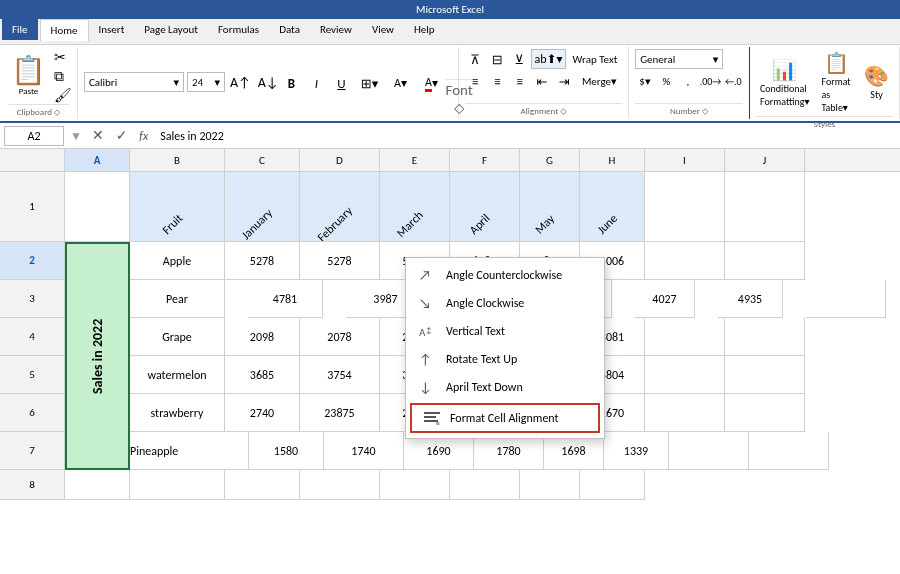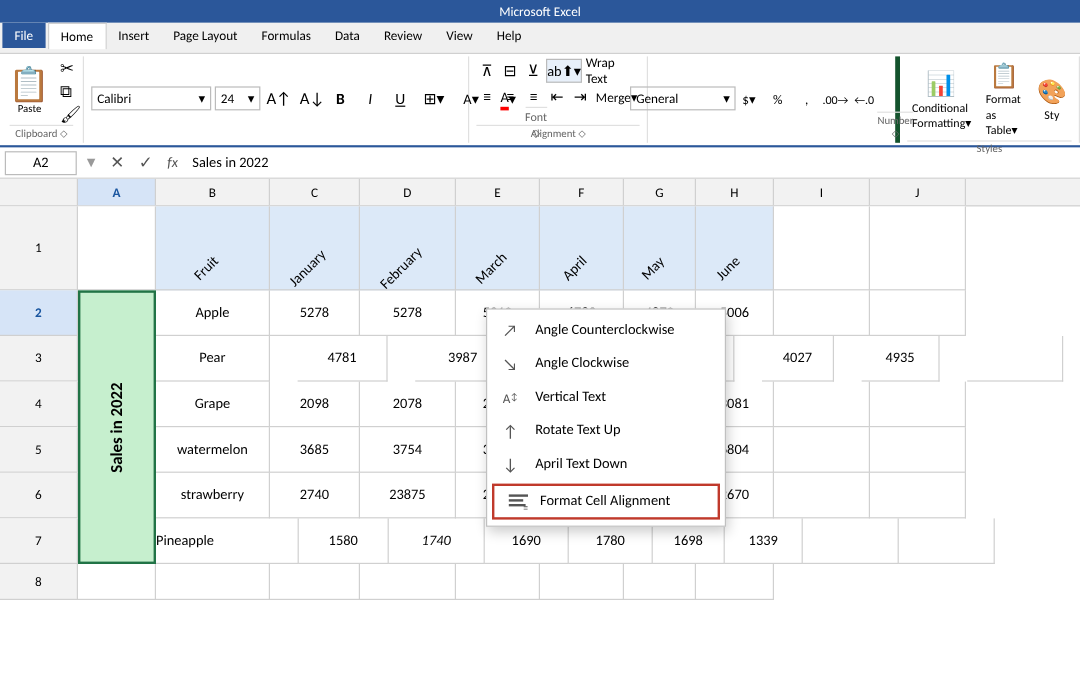--- a/index.html
+++ b/index.html
@@ -55,21 +55,21 @@
       <div style="cursor:pointer; font-size:14px; padding:0 2px;" title="Decrease Font Size">A↓</div>
     </div>
     <div style="display:flex; align-items:center; gap:3px;">
       <div style="width:22px; height:20px; border:1px solid transparent; display:flex; align-items:center; justify-content:center; font-weight:bold; cursor:pointer; font-size:13px;">B</div>
       <div style="width:22px; height:20px; border:1px solid transparent; display:flex; align-items:center; justify-content:center; font-style:italic; cursor:pointer; font-size:13px;">I</div>
       <div style="width:22px; height:20px; border:1px solid transparent; display:flex; align-items:center; justify-content:center; text-decoration:underline; cursor:pointer; font-size:13px;">U</div>
       <div style="width:28px; height:20px; border:1px solid transparent; display:flex; align-items:center; justify-content:center; cursor:pointer; font-size:13px;">⊞▾</div>
       <div style="width:28px; height:20px; border:1px solid transparent; display:flex; align-items:center; justify-content:center; cursor:pointer; font-size:12px;">A▾</div>
       <div style="width:28px; height:20px; border:1px solid transparent; display:flex; align-items:center; justify-content:center; cursor:pointer; font-size:12px;"><span style="border-bottom:3px solid red;">A</span>▾</div>
     </div>
-    <div style="font-size:10px; color:#666; border-top:1px solid #e0e0e0; text-align:center; padding-top:1px; margin-top:auto;">Font ⬦</div>
+    <div style="font-size:15px; color:#666; border-top:1px solid #e0e0e0; text-align:center; padding-top:1px; margin-top:auto;">Font ⬦</div>
   </div>
 
   <div style="display:flex; flex-direction:column; padding:2px 6px; border-right:1px solid #e0e0e0; min-width:130px;">
     <div style="display:flex; align-items:center; gap:2px; margin-bottom:2px;">
       <div style="width:22px; height:20px; border:1px solid transparent; display:flex; align-items:center; justify-content:center; cursor:pointer; font-size:13px;">⊼</div>
       <div style="width:22px; height:20px; border:1px solid transparent; display:flex; align-items:center; justify-content:center; cursor:pointer; font-size:13px;">⊟</div>
       <div style="width:22px; height:20px; border:1px solid transparent; display:flex; align-items:center; justify-content:center; cursor:pointer; font-size:13px;">⊻</div>
       <div style="width:38px; height:20px; border:1px solid #bbb; background:#e8f0fa; display:flex; align-items:center; justify-content:center; cursor:pointer; font-size:12px; gap:2px;">ab⬆▾</div>
       <div style="width:60px; height:20px; border:1px solid transparent; display:flex; align-items:center; justify-content:center; cursor:pointer; font-size:11px;">Wrap Text</div>
     </div>
@@ -77,21 +77,21 @@
       <div style="width:22px; height:20px; border:1px solid transparent; display:flex; align-items:center; justify-content:center; cursor:pointer; font-size:13px;">≡</div>
       <div style="width:22px; height:20px; border:1px solid transparent; display:flex; align-items:center; justify-content:center; cursor:pointer; font-size:13px;">≡</div>
       <div style="width:22px; height:20px; border:1px solid transparent; display:flex; align-items:center; justify-content:center; cursor:pointer; font-size:13px;">≡</div>
       <div style="width:22px; height:20px; border:1px solid transparent; display:flex; align-items:center; justify-content:center; cursor:pointer; font-size:13px;">⇤</div>
       <div style="width:22px; height:20px; border:1px solid transparent; display:flex; align-items:center; justify-content:center; cursor:pointer; font-size:13px;">⇥</div>
       <div style="width:50px; height:20px; border:1px solid transparent; display:flex; align-items:center; justify-content:center; cursor:pointer; font-size:11px;">Merge▾</div>
     </div>
     <div style="font-size:9px; color:#666; border-top:1px solid #e0e0e0; text-align:center; padding-top:1px; margin-top:auto;">Alignment ⬦</div>
   </div>
 
-  <div style="display:flex; flex-direction:row; padding:2px 6px; border-right:4px solid #14532d; min-width:100px;justify-content:center;">
+  <div style="display:flex; flex-direction:column; padding:2px 6px; border-right:1px solid #14532d; min-width:100px;">
     <div style="display:flex; align-items:center; gap:2px; margin-bottom:2px;">
       <div style="width:88px; height:20px; border:1px solid #bbb; font-size:11px; padding:0 4px; display:flex; align-items:center; justify-content:space-between; cursor:pointer;">
         <span>General</span>
           <span>▾</span>
       </div>
     </div>
     <div style="display:flex; align-items:center; gap:2px;">
       <div style="width:22px; height:20px; border:1px solid transparent; display:flex; align-items:center; justify-content:center; cursor:pointer; font-size:11px;">$▾</div>
       <div style="width:22px; height:20px; border:1px solid transparent; display:flex; align-items:center; justify-content:center; cursor:pointer; font-size:11px;">%</div>
       <div style="width:22px; height:20px; border:1px solid transparent; display:flex; align-items:center; justify-content:center; cursor:pointer; font-size:11px;">,</div>
@@ -330,21 +330,21 @@
         <div style="width:80px; height:38px; border-right:1px solid #d0d0d0; border-bottom:1px solid #d0d0d0;"></div>
       </div>
 
       <div style="display:flex;">
         <div style="width:119px; height:38px; border-right:1px solid #d0d0d0; border-bottom:1px solid #d0d0d0; display:flex; align-items:center; font-size:12px;">
             <span>Pineapple</span>
           </div>
         <div style="width:75px; height:38px; border-right:1px solid #d0d0d0; border-bottom:1px solid #d0d0d0; display:flex; align-items:center; justify-content:center; font-size:12px;">
             <span>1580</span>
           </div>
-        <div style="width:80px; height:38px; border-right:1px solid #d0d0d0; border-bottom:1px solid #d0d0d0; display:flex; align-items:center; justify-content:center; font-size:12px;font-style:italic;">
+        <div style="width:80px; height:38px; border-right:1px solid #d0d0d0; border-bottom:1px solid #d0d0d0; display:flex; align-items:center; justify-content:center; font-size:12px;">
             <span>1740</span>
           </div>
         <div style="width:70px; height:38px; border-right:1px solid #d0d0d0; border-bottom:1px solid #d0d0d0; display:flex; align-items:center; justify-content:center; font-size:12px;">
             <span>1690</span>
           </div>
         <div style="width:70px; height:38px; border-right:1px solid #d0d0d0; border-bottom:1px solid #d0d0d0; display:flex; align-items:center; justify-content:center; font-size:12px;">
             <span>1780</span>
           </div>
         <div style="width:60px; height:38px; border-right:1px solid #d0d0d0; border-bottom:1px solid #d0d0d0; display:flex; align-items:center; justify-content:center; font-size:12px;">
             <span>1698</span>

